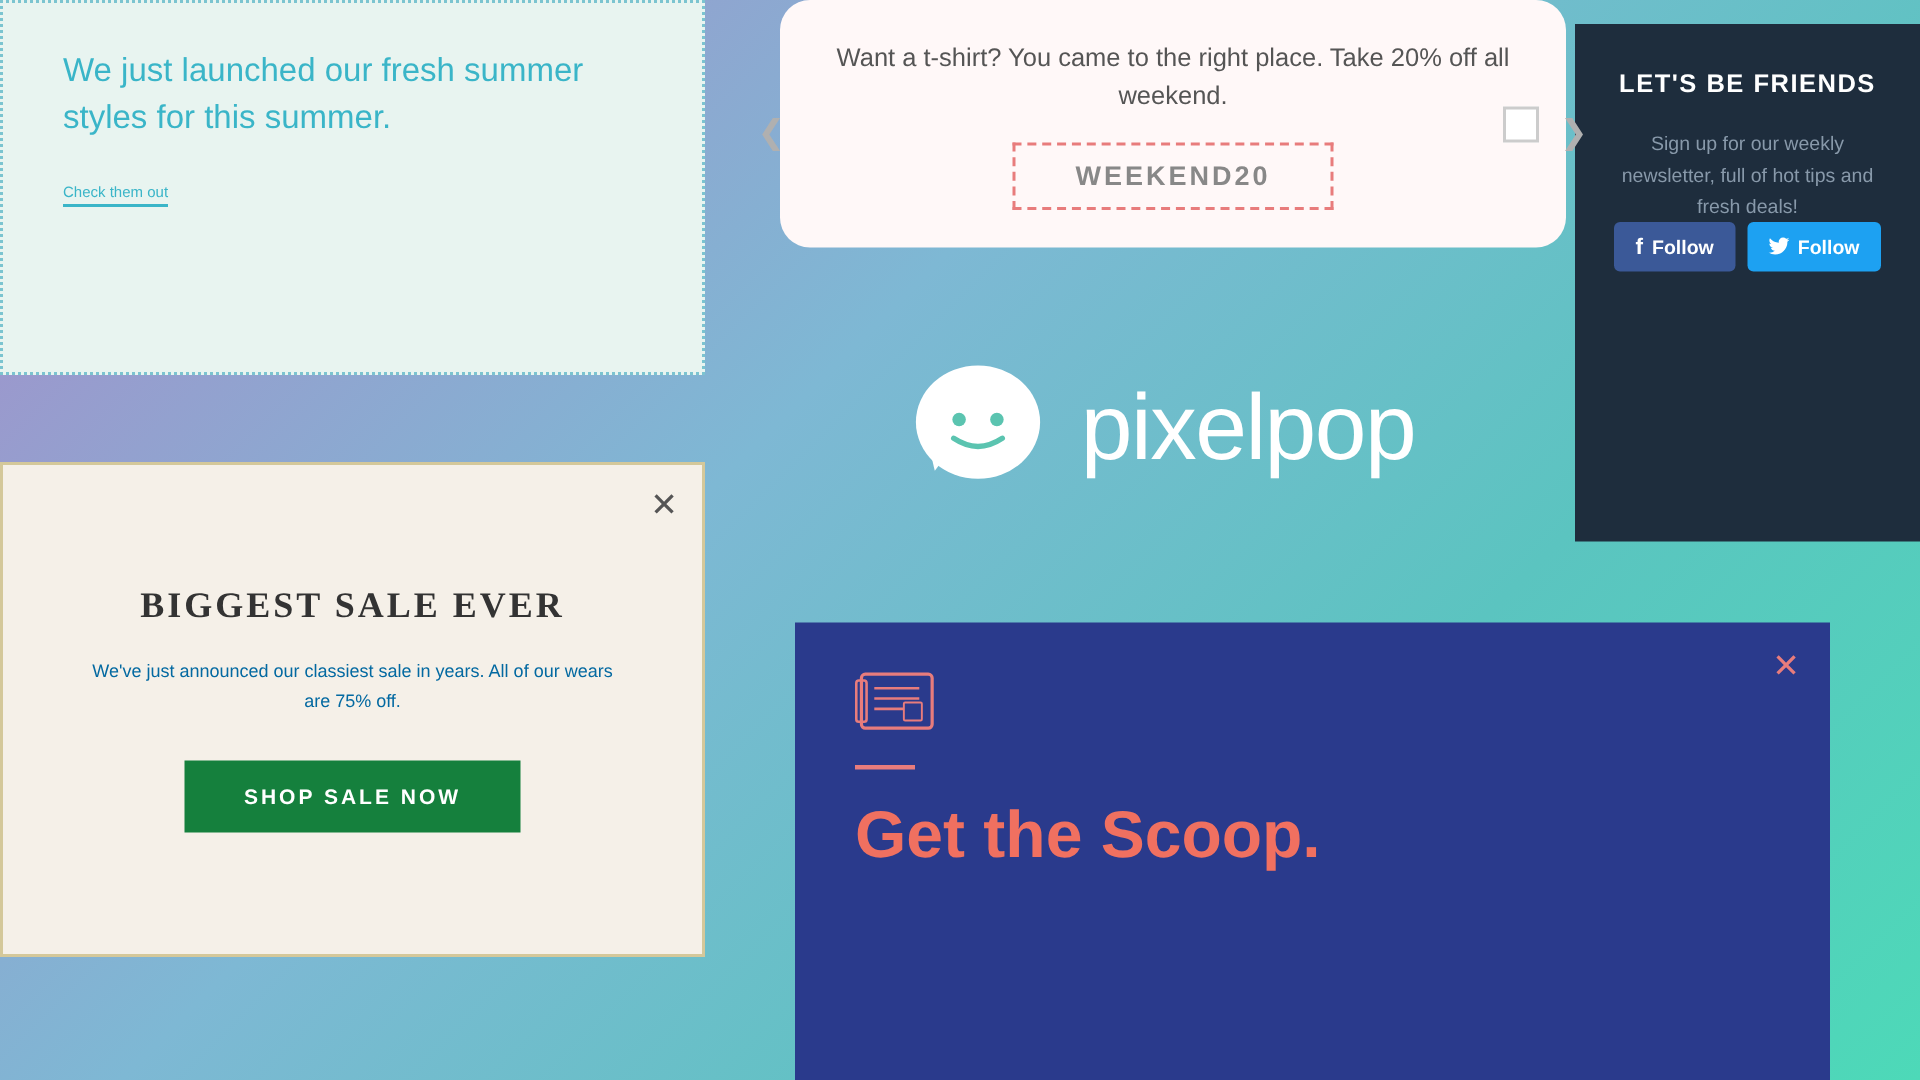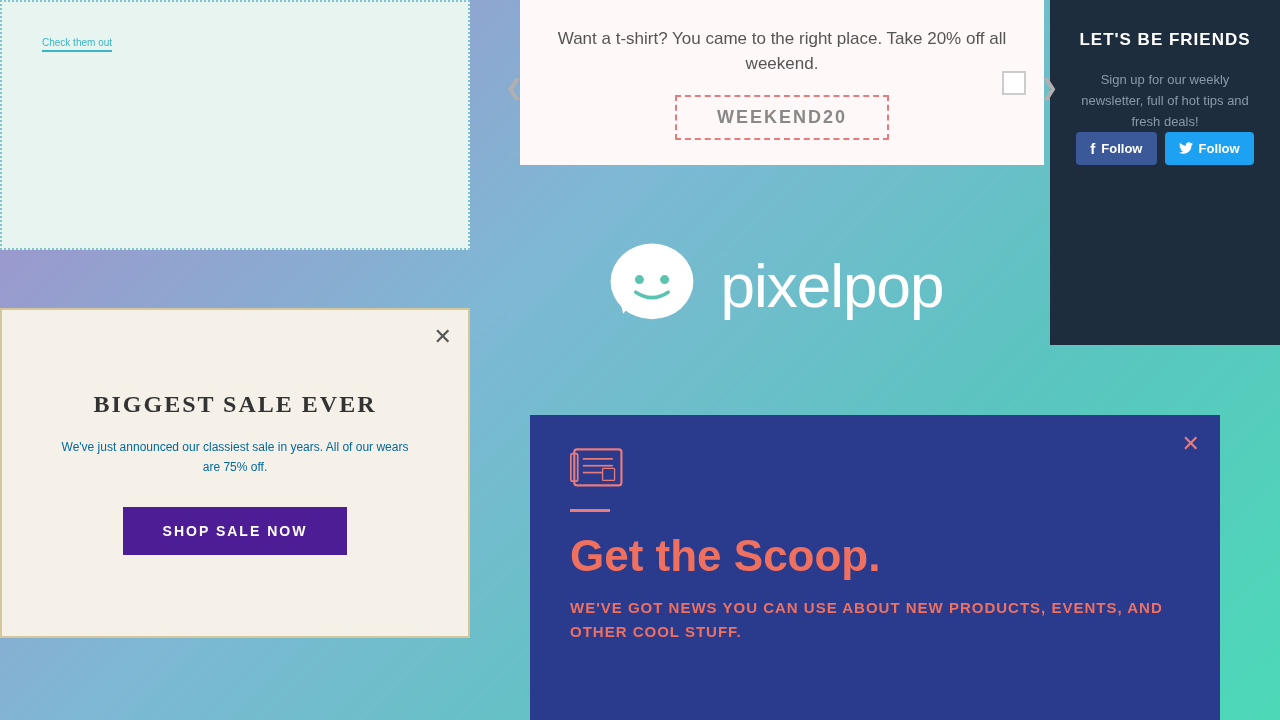--- a/index.html
+++ b/index.html
@@ -60,20 +60,21 @@
       left: 520px;
       width: 524px;
       height: 165px;
       background: #fff8f8;
       z-index: 2;
       display: flex;
       flex-direction: column;
       align-items: center;
       justify-content: center;
       padding: 20px;
+      border-radius: 20px;
     }
     .panel-promo .promo-text {
       font-size: 17px;
       color: #555;
       text-align: center;
       margin-bottom: 18px;
       line-height: 1.5;
     }
     .panel-promo .promo-code-box {
       border: 2px dashed #e87c7c;
@@ -108,21 +109,21 @@
       left: 1040px;
       top: 75px;
       color: #b0b0b0;
       font-size: 22px;
       z-index: 3;
     }
 
     
     .panel-friends {
       position: absolute;
-      top: 0;
+      top: 16px;
       right: 0;
       width: 230px;
       height: 345px;
       background: #1e2d3d;
       z-index: 2;
       padding: 30px 20px;
       text-align: center;
     }
     .panel-friends .friends-title {
       color: white;
@@ -224,21 +225,21 @@
       font-family: Georgia, serif;
     }
     .panel-sale .sale-body {
       font-size: 12px;
       color: #0369a1;
       text-align: center;
       line-height: 1.6;
       margin-bottom: 30px;
     }
     .panel-sale .sale-button {
-      background: #4c1d95;
+      background: #15803d;
       color: white;
       border: none;
       padding: 16px 40px;
       font-size: 14px;
       font-weight: 700;
       letter-spacing: 2px;
       cursor: pointer;
       text-transform: uppercase;
     }
 
@@ -287,20 +288,21 @@
       line-height: 1.6;
       font-weight: 600;
     }
   </style>
 </head>
 <body>
 
 <div class="bg-main"></div>
 
 <div class="panel-summer">
+  <div class="summer-body">We just launched our fresh summer styles for this summer.</div>
   <a class="summer-link" href="#">Check them out</a>
 </div>
 
 <div class="panel-promo">
   <div class="promo-text">Want a t-shirt? You came to the right place. Take 20% off all weekend.</div>
   <div class="promo-code-box">WEEKEND20</div>
   <div class="promo-checkbox"></div>
 </div>
 
 <div class="arrow-left">❮</div>
@@ -353,14 +355,13 @@
     <rect x="5" y="5" width="55" height="42" rx="3" fill="none" stroke="#e87c7c" stroke-width="2.5"></rect>
     <rect x="1" y="10" width="8" height="32" rx="2" fill="none" stroke="#e87c7c" stroke-width="2"></rect>
     <line x1="15" y1="16" x2="50" y2="16" stroke="#e87c7c" stroke-width="2"></line>
     <line x1="15" y1="24" x2="50" y2="24" stroke="#e87c7c" stroke-width="2"></line>
     <line x1="15" y1="32" x2="38" y2="32" stroke="#e87c7c" stroke-width="2"></line>
     <rect x="38" y="27" width="14" height="14" rx="1" fill="none" stroke="#e87c7c" stroke-width="1.5"></rect>
   </svg>
 
   <div class="scoop-divider"></div>
   <div class="scoop-title">Get the Scoop.</div>
-  <div class="scoop-body">WE'VE GOT NEWS YOU CAN USE ABOUT NEW PRODUCTS, EVENTS, AND OTHER COOL STUFF.</div>
 </div>
 
 </body></html>

